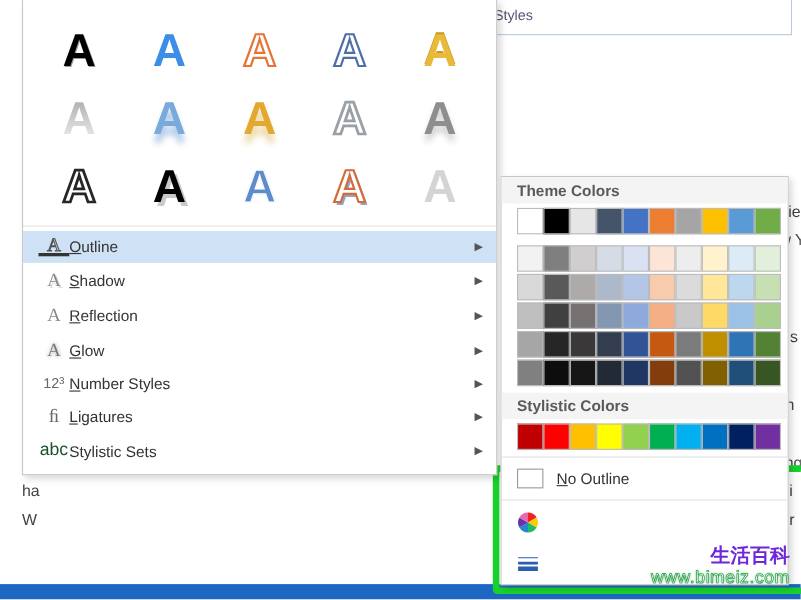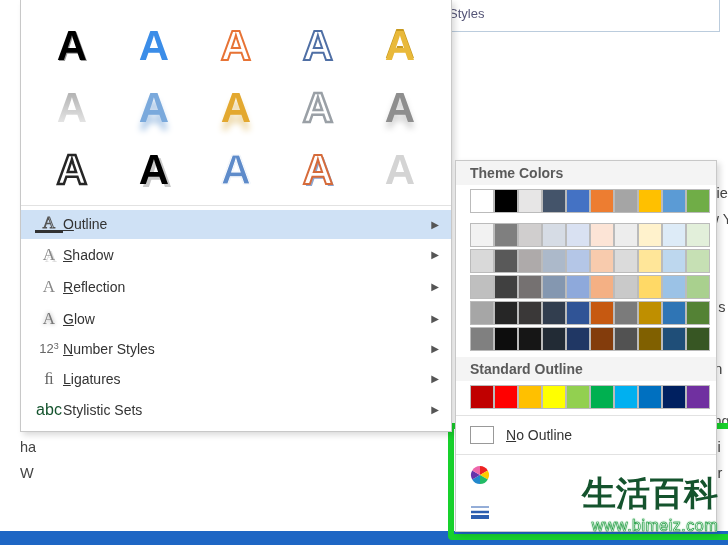--- a/index.html
+++ b/index.html
@@ -88,21 +88,21 @@
     z-index: 4;
   }
   .sub-menu .mn { text-decoration: underline; }
   .noline-sw { width:22px; height:16px; border:1px solid #999; }
   hr.sep { border:none; border-top:1px solid #e2e2e2; margin:2px 0; }
 
   .watermark {
     position:absolute; right:10px; bottom:10px; z-index:20;
     text-align:right;
   }
-  .watermark .main { font-size:34px; color:#14532d; font-weight:600; font-family: "SimSun","Segoe UI",serif; }
+  .watermark .main { font-size:18px; color:#6d28d9; font-weight:600; font-family: "SimSun","Segoe UI",serif; }
   .watermark .url { font-size:16px; color:#fff; -webkit-text-stroke: .6px #199a3b; text-shadow:0 0 2px #199a3b; letter-spacing:.5px; }
 
   .taskbar { position:absolute; left:0; right:0; bottom:0; height:14px; background:#1e66c4; z-index:2; }
 </style>
 </head>
 <body>
 
 <div class="doc-bg">
   <div class="line" style="text-decoration:underline">Ni</div>
   <div class="line">He</div>
@@ -257,21 +257,21 @@
       <div class="c" style="background: rgb(13, 13, 13);"></div>
       <div class="c" style="background: rgb(22, 22, 22);"></div>
       <div class="c" style="background: rgb(34, 43, 53);"></div>
       <div class="c" style="background: rgb(32, 55, 100);"></div>
       <div class="c" style="background: rgb(131, 60, 12);"></div>
       <div class="c" style="background: rgb(82, 82, 82);"></div>
       <div class="c" style="background: rgb(128, 96, 0);"></div>
       <div class="c" style="background: rgb(31, 78, 120);"></div>
       <div class="c" style="background: rgb(55, 86, 35);"></div>
     </div>
-  <div class="section-hdr">Standard Outline</div>
+  <div class="section-hdr">Stylistic Colors</div>
   <div class="swatch-row" id="standard-row">
       <div class="c" style="background: rgb(192, 0, 0);"></div>
       <div class="c" style="background: rgb(255, 0, 0);"></div>
       <div class="c" style="background: rgb(255, 192, 0);"></div>
       <div class="c" style="background: rgb(255, 255, 0);"></div>
       <div class="c" style="background: rgb(146, 208, 80);"></div>
       <div class="c" style="background: rgb(0, 176, 80);"></div>
       <div class="c" style="background: rgb(0, 176, 240);"></div>
       <div class="c" style="background: rgb(0, 112, 192);"></div>
       <div class="c" style="background: rgb(0, 32, 96);"></div>

